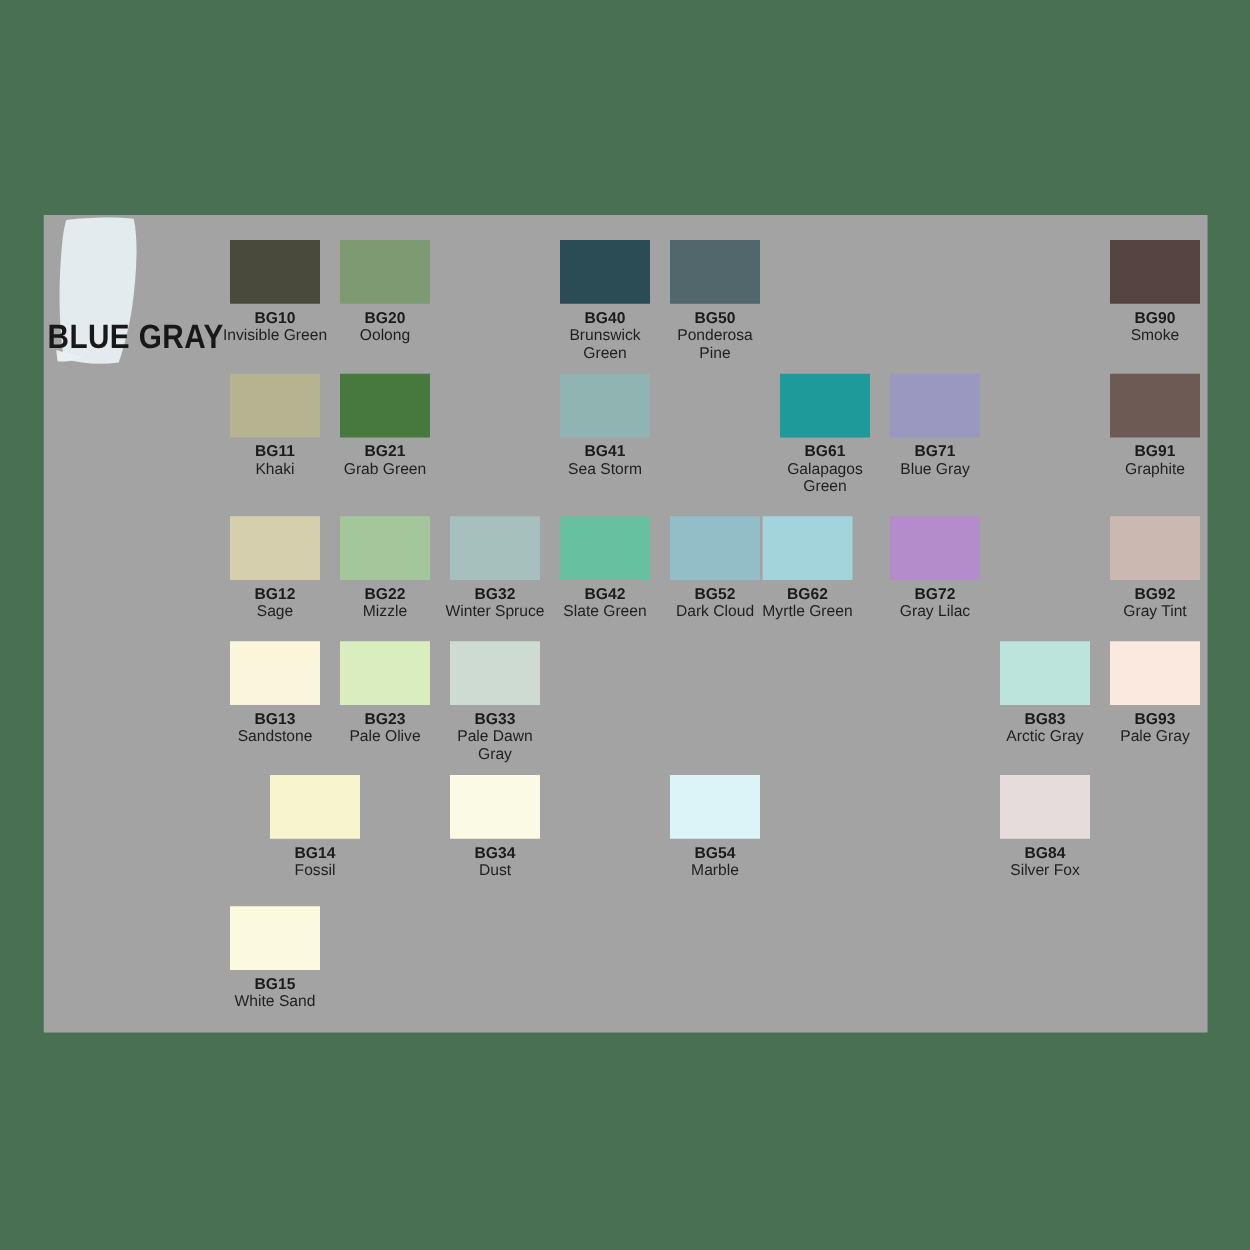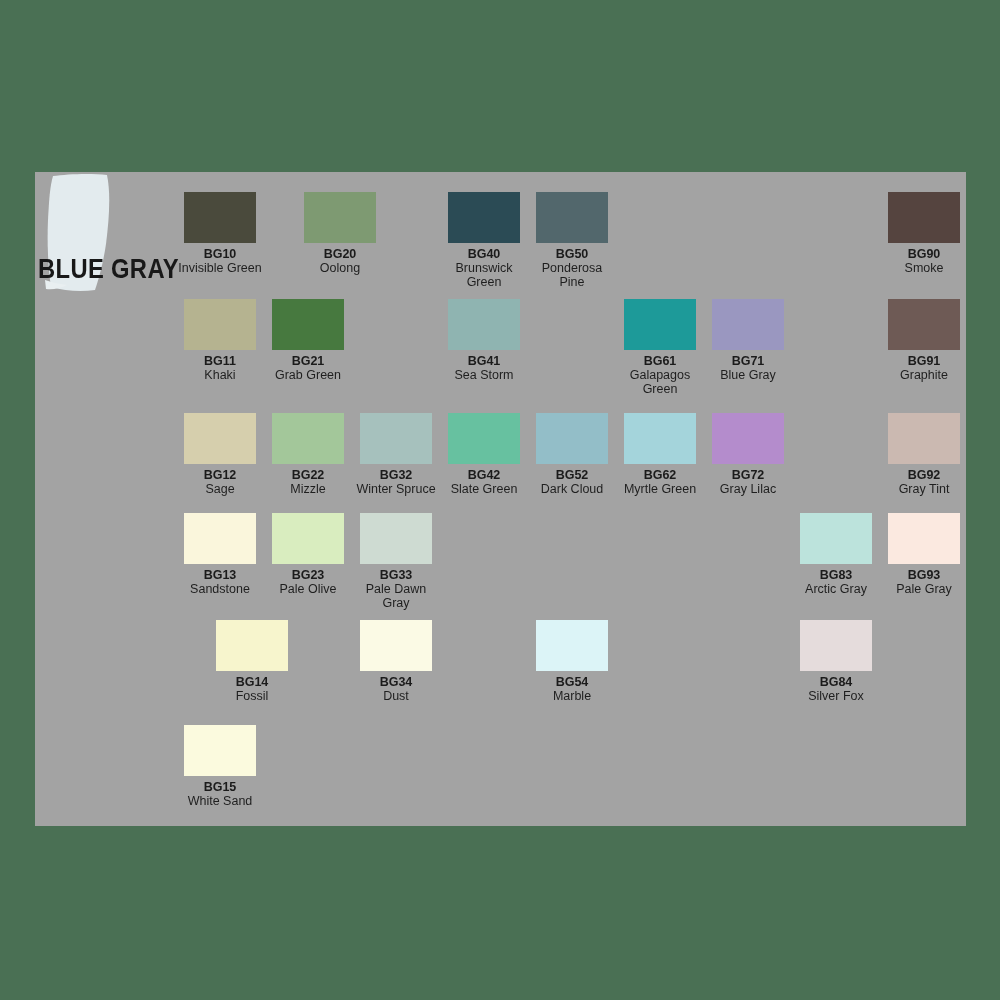--- a/index.html
+++ b/index.html
@@ -103,21 +103,21 @@
     <div id="title">BLUE GRAY</div>
 
     <div id="grid">
         <div class="swatch" style="left: 149px; top: 20px;">
           <div class="chip" style="background: rgb(74, 74, 60); width: 72px; height: 51px;"></div>
           <div class="labels">
             <span class="code">BG10</span>
             <span class="cname">Invisible Green</span>
           </div>
         </div>
-        <div class="swatch" style="left: 237px; top: 20px; margin-left: 32px;">
+        <div class="swatch" style="left: 237px; top: 20px;">
           <div class="chip" style="background: rgb(126, 154, 114); width: 72px; height: 51px;"></div>
           <div class="labels">
             <span class="code">BG20</span>
             <span class="cname">Oolong</span>
           </div>
         </div>
         <div class="swatch" style="left: 413px; top: 20px;">
           <div class="chip" style="background: rgb(43, 75, 85); width: 72px; height: 51px;"></div>
           <div class="labels">
             <span class="code">BG40</span>
@@ -208,21 +208,21 @@
             <span class="cname">Slate Green</span>
           </div>
         </div>
         <div class="swatch" style="left: 501px; top: 241px;">
           <div class="chip" style="background: rgb(147, 190, 200); width: 72px; height: 51px;"></div>
           <div class="labels">
             <span class="code">BG52</span>
             <span class="cname">Dark Cloud</span>
           </div>
         </div>
-        <div class="swatch" style="left: 589px; top: 241px;">
+        <div class="swatch" style="left: 575px; top: 241px;">
           <div class="chip" style="background: rgb(164, 212, 219); width: 72px; height: 51px;"></div>
           <div class="labels">
             <span class="code">BG62</span>
             <span class="cname">Myrtle Green</span>
           </div>
         </div>
         <div class="swatch" style="left: 677px; top: 241px;">
           <div class="chip" style="background: rgb(180, 140, 204); width: 72px; height: 51px;"></div>
           <div class="labels">
             <span class="code">BG72</span>

